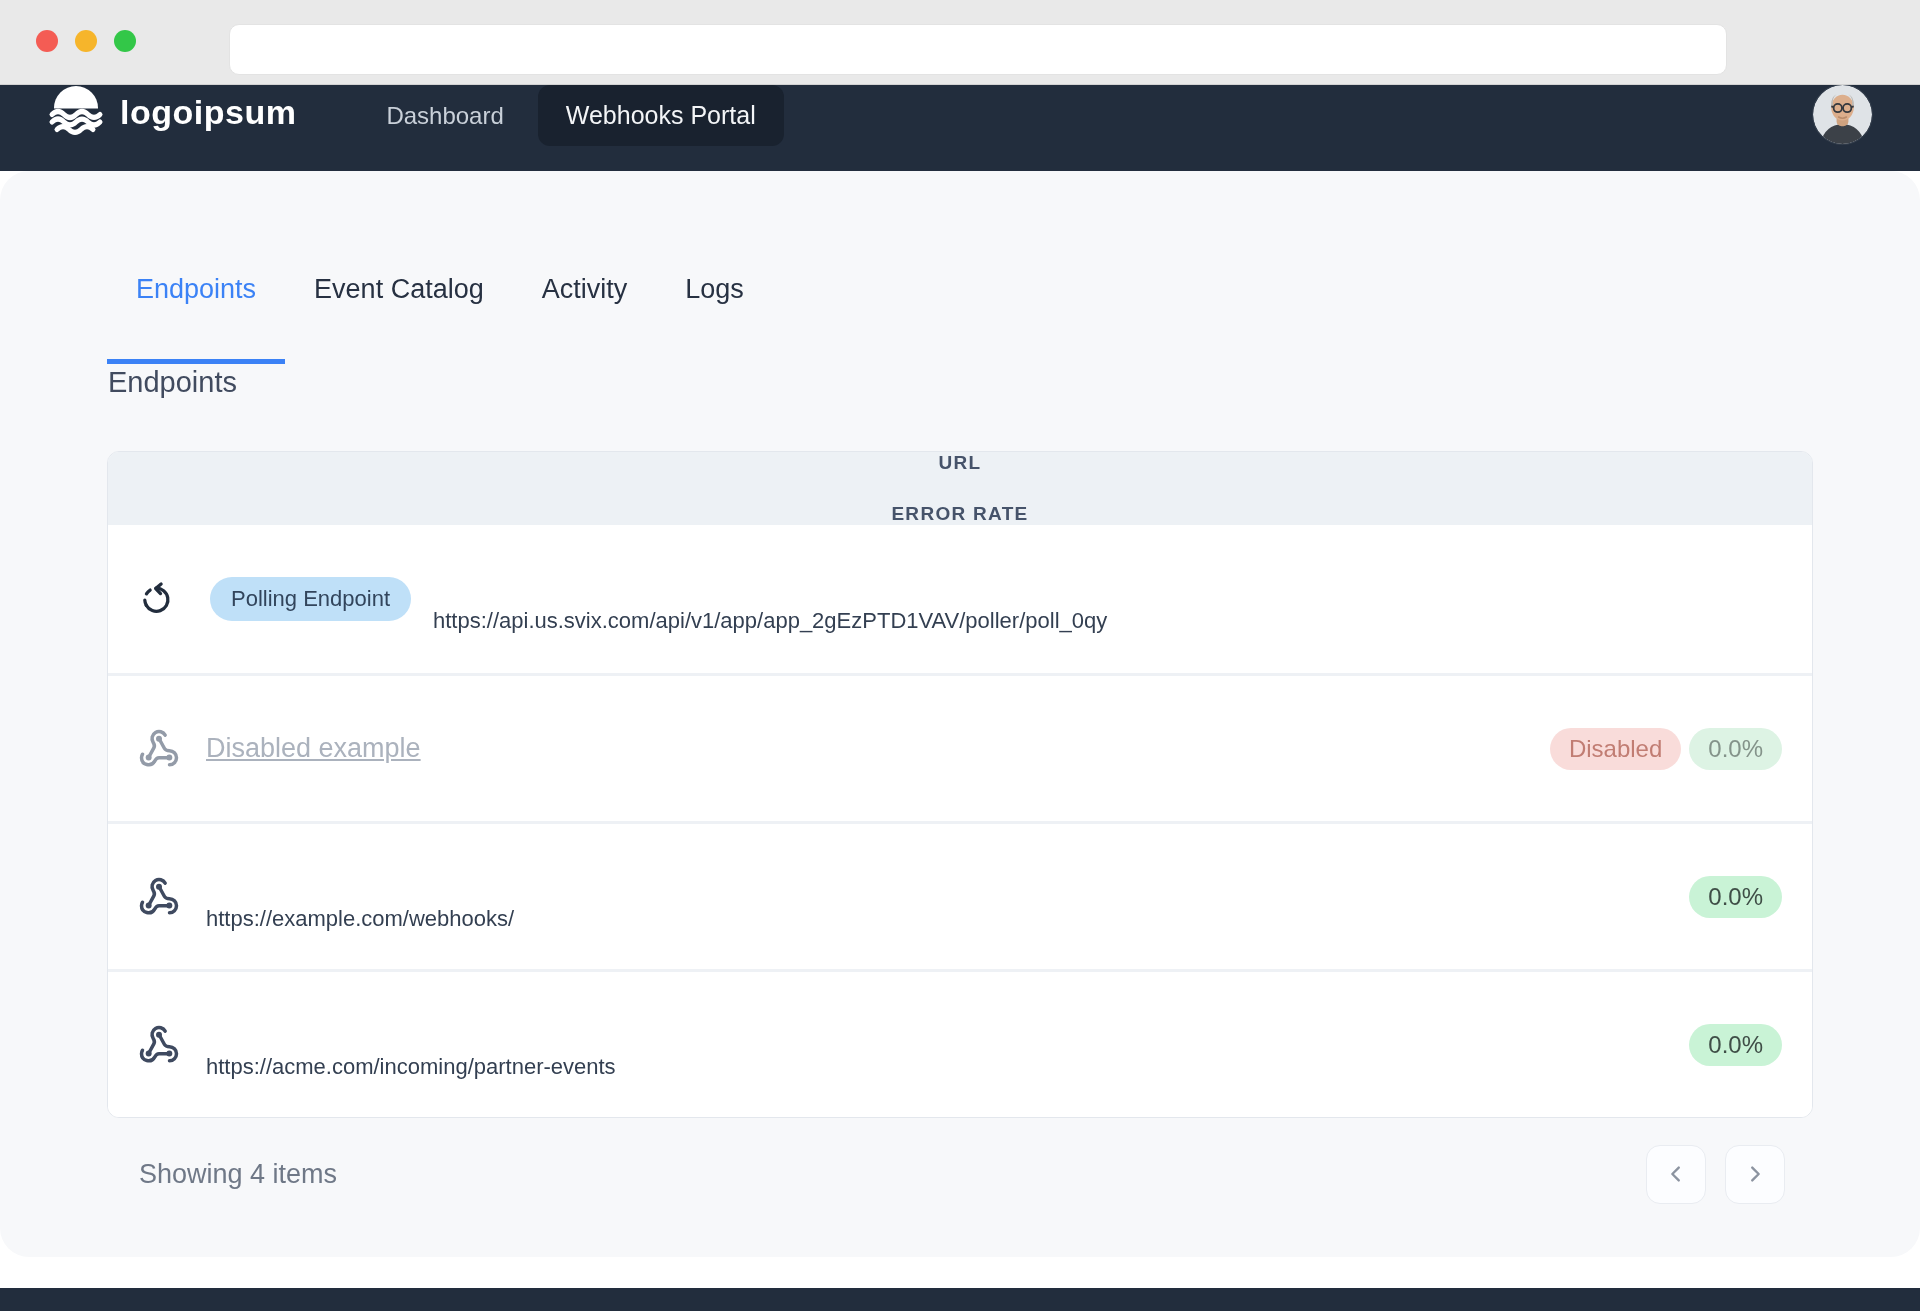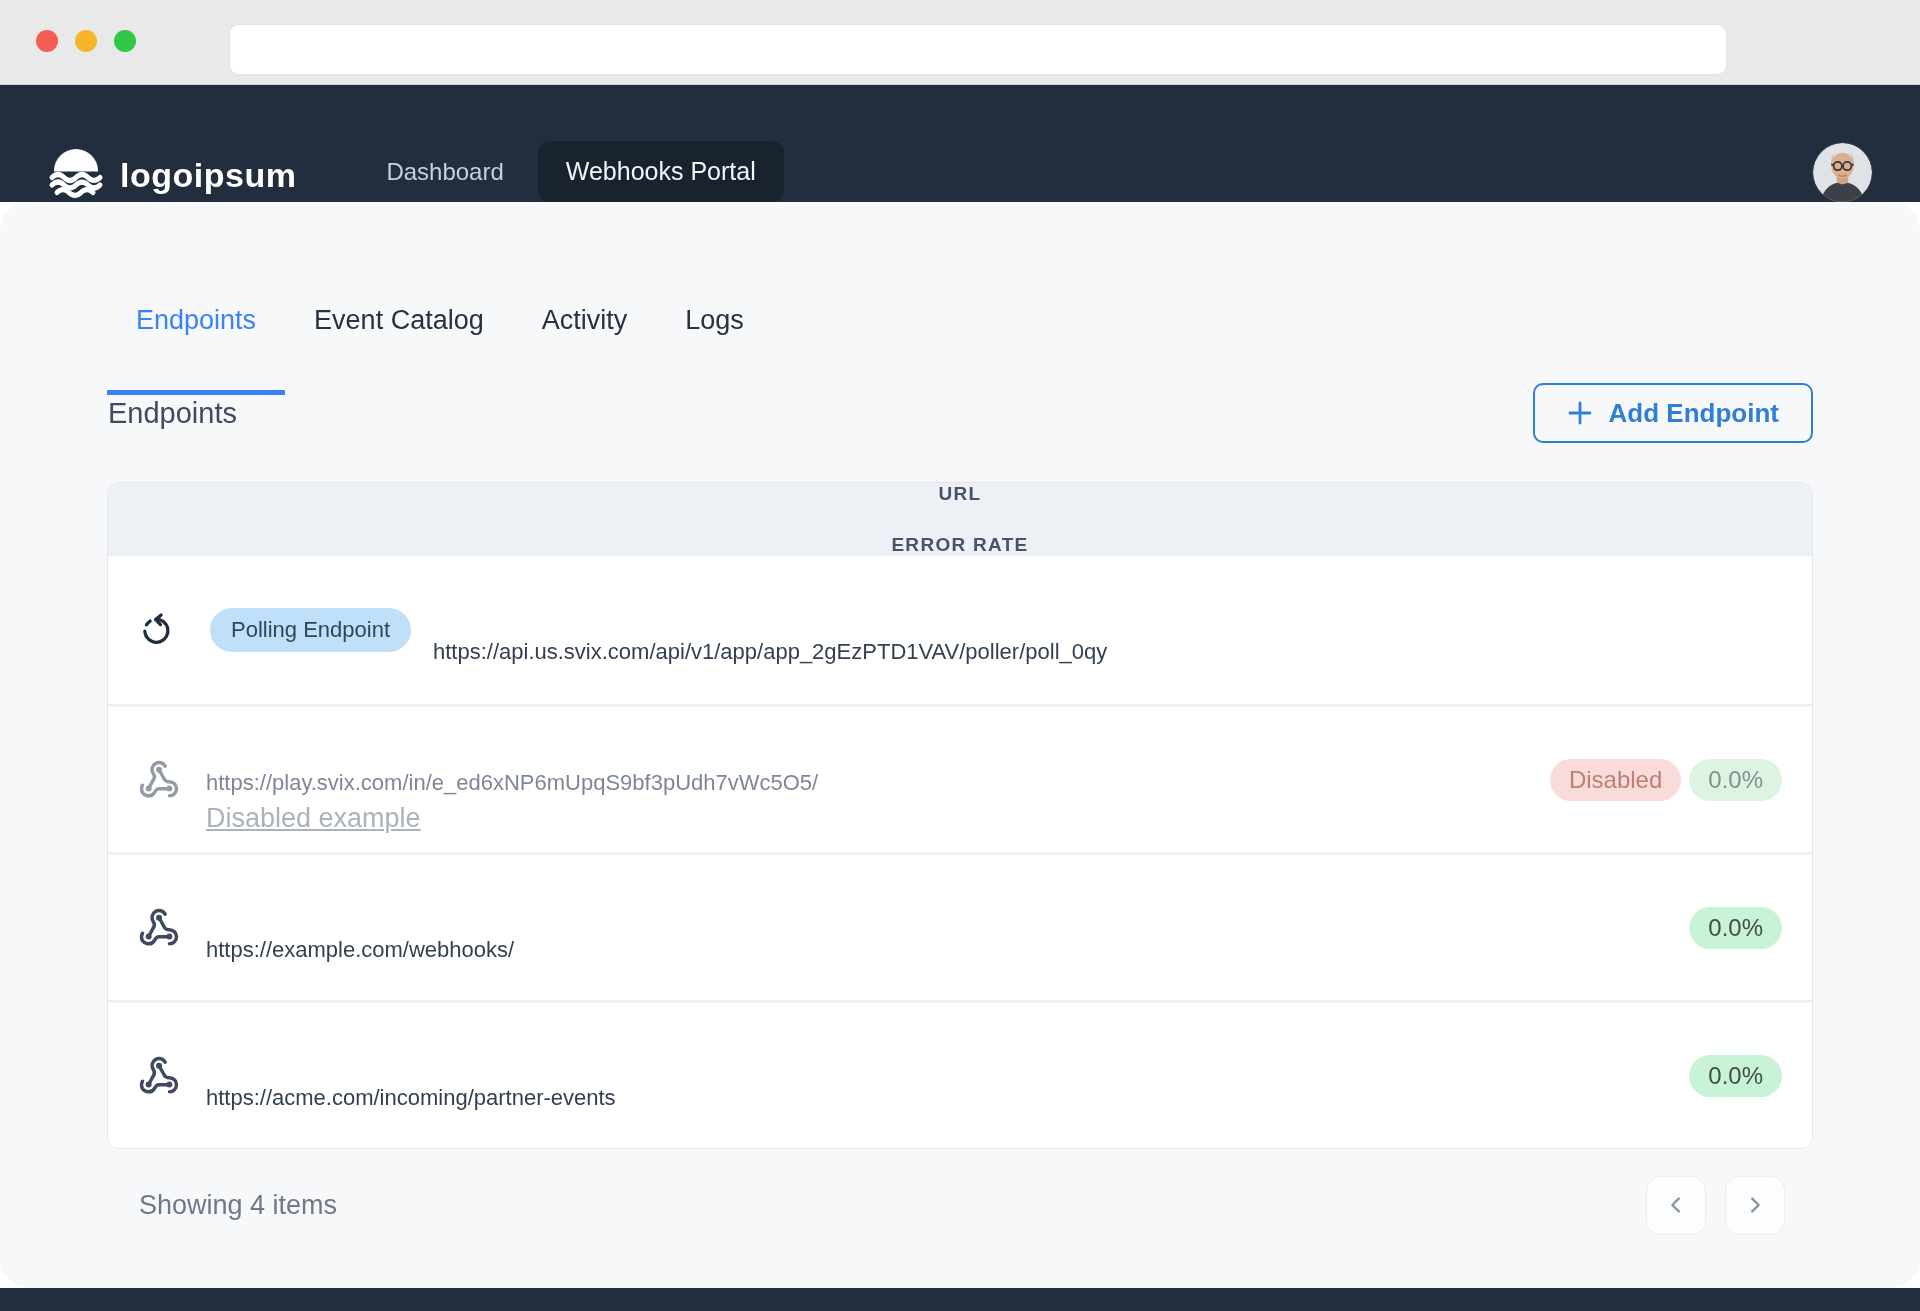--- a/index.html
+++ b/index.html
@@ -25,23 +25,23 @@
   .light.green  { background:var(--traffic_green,#33c748); }
   .urlbar {
     position:absolute; left:229px; top:24px;
     width:1498px; height:51px;
     background:#ffffff; border:1px solid #e3e3e3; border-radius:10px;
     font-size:24px; color:#444; padding:0 20px; outline:none;
   }
 
   
   .app-header {
-    height:117px;
+    height:86px;
     background:var(--header_bg,#222d3d);
-    display:flex; align-items:flex-end;
+    display:flex; align-items:flex-start;
     padding:0 48px;
   }
   .logo { display:flex; align-items:center; gap:16px; }
   .logo-text { color:#ffffff; font-size:34px; font-weight:800; letter-spacing:.5px; }
   .nav { display:flex; align-items:center; margin-left:60px; gap:4px; }
   .nav-item {
     font-size:24px; color:#c9d0d9; padding:16px 30px; border-radius:12px;
     cursor:pointer; white-space:nowrap;
   }
   .nav-item.active { background:#19222f; color:#f3f5f7; font-size:25px; padding:16px 28px; }
@@ -201,26 +201,20 @@
 
   <div class="tabs">
     <div class="tab active">Endpoints</div>
     <div class="tab">Event Catalog</div>
     <div class="tab">Activity</div>
     <div class="tab">Logs</div>
   </div>
 
   <div class="page-head">
     <div class="page-title">Endpoints</div>
-    <button class="add-btn">
-      <svg width="26" height="26" viewBox="0 0 26 26">
-        <path d="M13 3 v20 M3 13 h20" stroke="currentColor" stroke-width="2.8" stroke-linecap="round" fill="none"></path>
-      </svg>
-      <span>Add Endpoint</span>
-    </button>
   </div>
 
   <div class="card">
     <div class="thead">
       <span>URL</span>
       <span>ERROR RATE</span>
     </div>
 
     <div class="row row1">
       <span class="row-icon dark">
@@ -241,21 +235,20 @@
           <path d="m6 17 3.13-5.78c.53-.97.1-2.18-.5-3.1a4 4 0 1 1 6.89-4.06"></path>
           <path d="m12 6 3.13 5.73C15.66 12.7 16.9 13 18 13a4 4 0 0 1 0 8"></path>
           <g fill="currentColor" stroke="none">
             <circle cx="12" cy="6.1" r="1.7"></circle>
               <circle cx="6.1" cy="16.9" r="1.7"></circle>
               <circle cx="17.9" cy="16.9" r="1.7"></circle>
           </g>
         </svg>
       </span>
       <span class="row-main">
-        <span class="url muted">https://play.svix.com/in/e_ed6xNP6mUpqS9bf3pUdh7vWc5O5/</span>
         <span class="subtext">Disabled example</span>
       </span>
       <span class="row-right">
         <span class="pill disabled">Disabled</span>
         <span class="pill rate muted">0.0%</span>
       </span>
     </div>
 
     <div class="row">
       <span class="row-icon slate">

